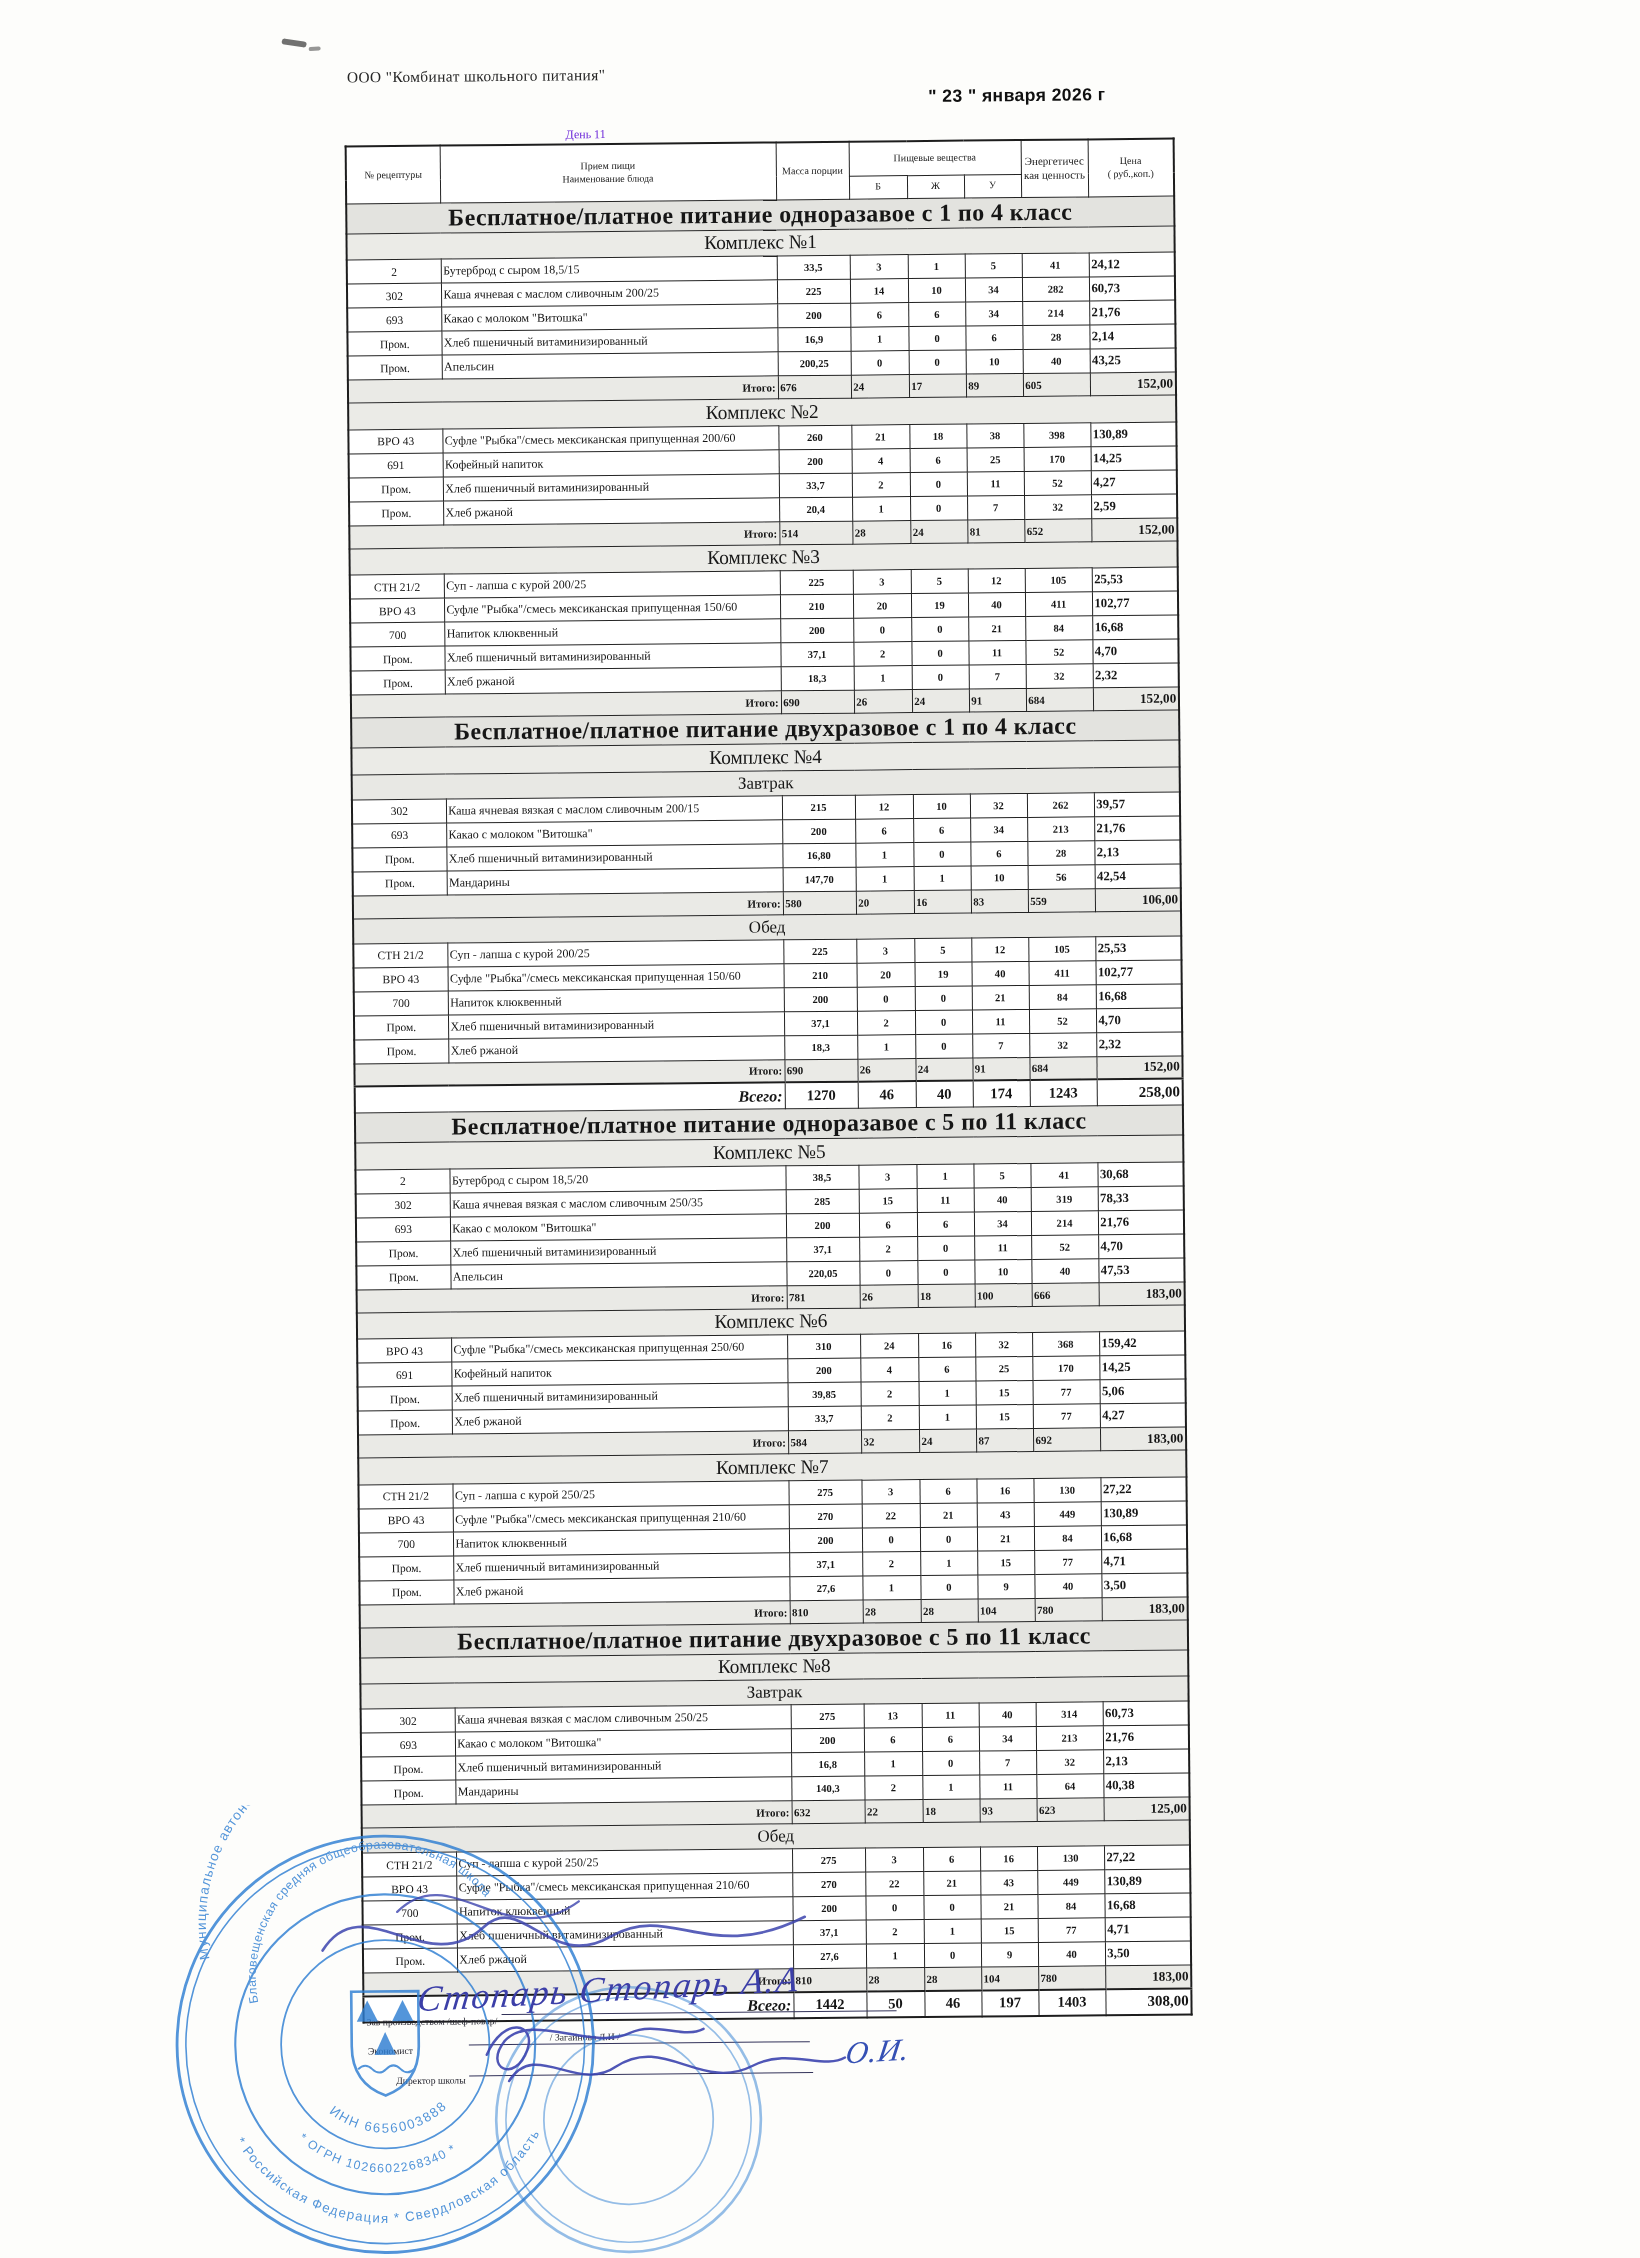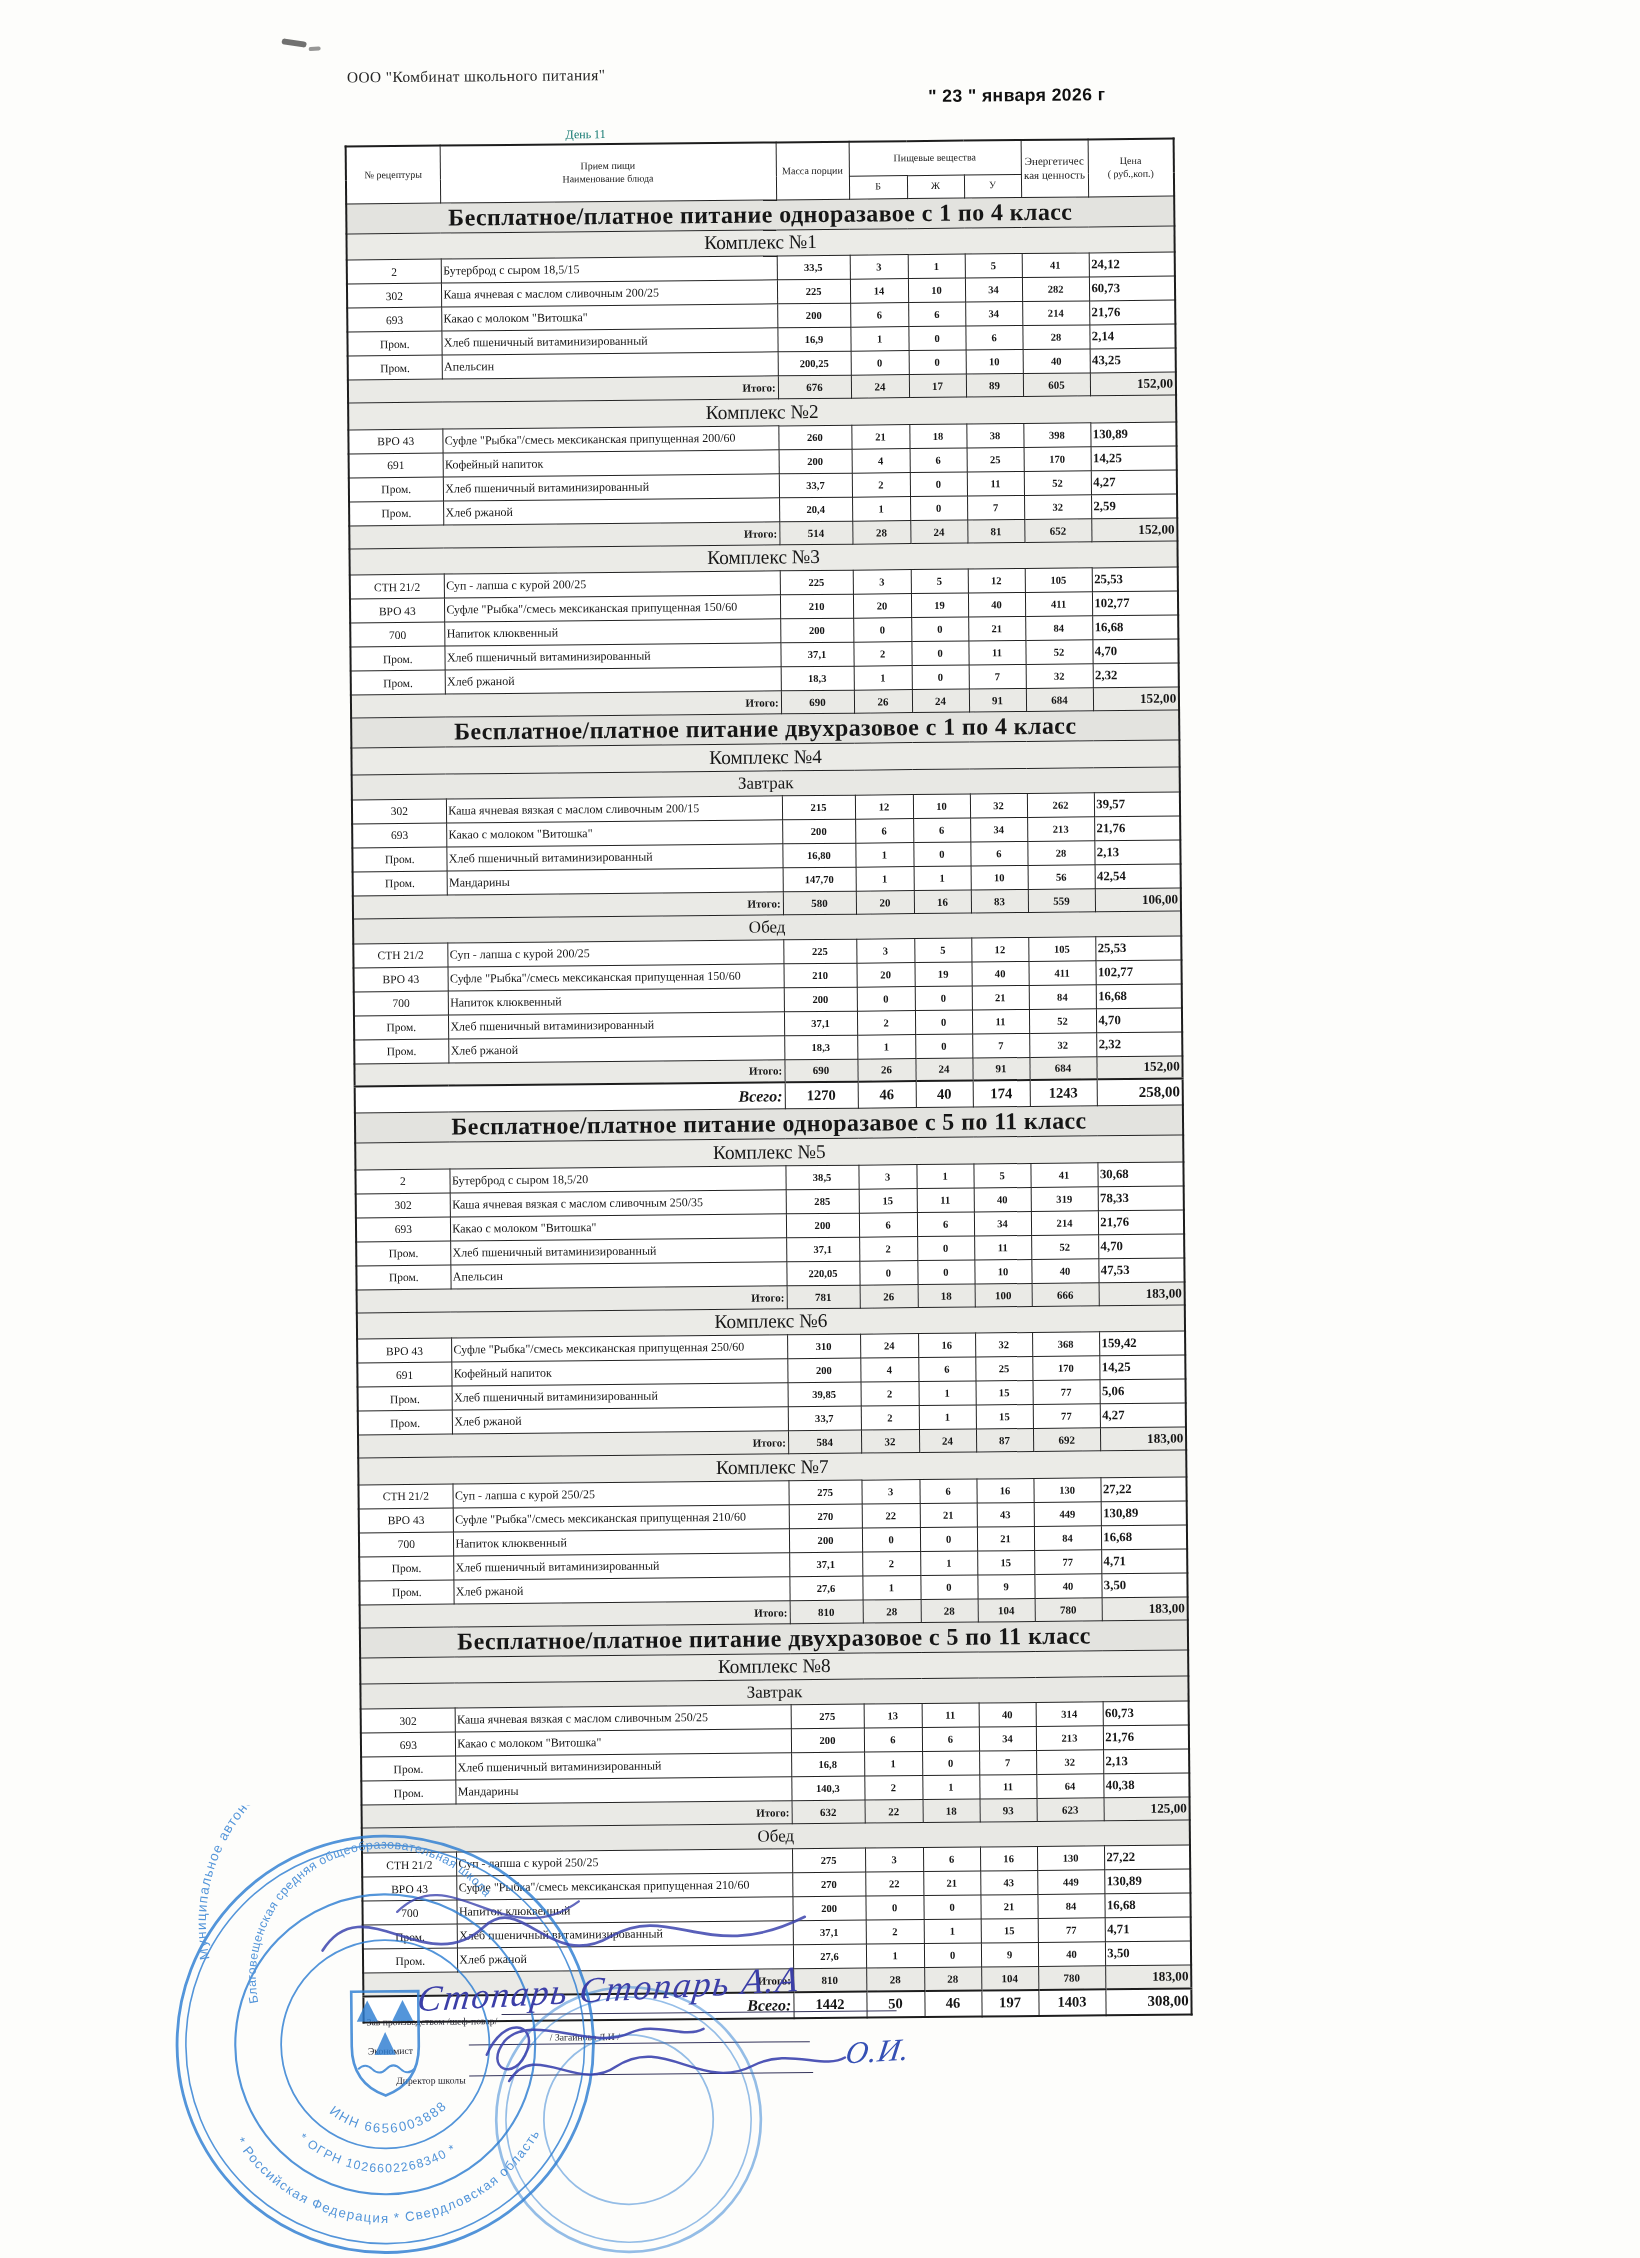--- a/index.html
+++ b/index.html
@@ -12,21 +12,21 @@
   }
   .sheet { position:absolute; inset:0; transform:rotate(-0.55deg); transform-origin:50% 45%; }
 
   
   .smudge { position:absolute; border-radius:3.5px; }
   .s1 { left:291px; top:35px; width:25px; height:6.2px; background:#4e4e4e; transform:rotate(9deg); opacity:.8; }
   .s2 { left:318px; top:42px; width:11.5px; height:4.4px; background:#6b6b6b; transform:rotate(-4deg); opacity:.7; }
 
   .company { position:absolute; left:356px; top:64px; font-size:15.4px; letter-spacing:0.4px; color:#262626; }
   .date { position:absolute; left:937px; top:87px; font-family:"Liberation Sans",sans-serif; font-weight:bold; font-size:17.6px; color:#101010; letter-spacing:0.4px; }
-  .day { position:absolute; left:574px; top:125px; font-size:12px; color:#0f766e; }
+  .day { position:absolute; left:574px; top:125px; font-size:12px; color:#6d28d9; }
 
   table.menu {
     position:absolute; left:353px; top:141px; width:830px;
     border-collapse:collapse; table-layout:fixed;
     background:#ffffff;
   }
   table.menu th, table.menu td {
     border:1.8px solid #232323; padding:0.9px 1.8px; vertical-align:middle;
     overflow:hidden;
   }
@@ -41,21 +41,21 @@
   tr.banner-meal td    { height:25px; font-size:17px; text-align:center; background:#e8e8e4; }
 
   tr.dish td { height:24px; }
   .c-recipe { text-align:center; font-size:11.5px; }
   .c-name   { text-align:left; padding-left:7px; font-size:12px; line-height:1.05; }
   .c-num    { text-align:center; font-size:10.6px; font-weight:700; }
   .c-price  { text-align:left; padding-right:13.2px; font-size:12.8px; font-weight:700; }
 
   tr.total td { height:23px; background:#eaeae6; }
   .c-total-label { text-align:right; padding-right:7px; font-size:11px; font-weight:700; }
-  .c-total-num   { text-align:center; font-size:11px; font-weight:700; }
+  .c-total-num   { text-align:left; font-size:11px; font-weight:700; }
   .c-total-price { text-align:right; padding-right:13.2px; font-size:13.2px; font-weight:700;margin-top:39px; }
 
   tr.grand td { height:26.5px; background:#ffffff; border-top:2.6px solid #1d1d1d; }
   .c-grand-label { text-align:right; padding-right:8.8px; font-size:16px; font-weight:700; font-style:italic; }
   .c-grand-num   { text-align:center; font-size:14.6px; font-weight:700; }
   .c-grand-price { text-align:right; padding-right:12.4px; font-size:15px; font-weight:700; }
 
   
   .sig-label { position:absolute; font-size:9.7px; color:#23232d; white-space:nowrap; }
   .l1 { left:357px; top:2012px; }

